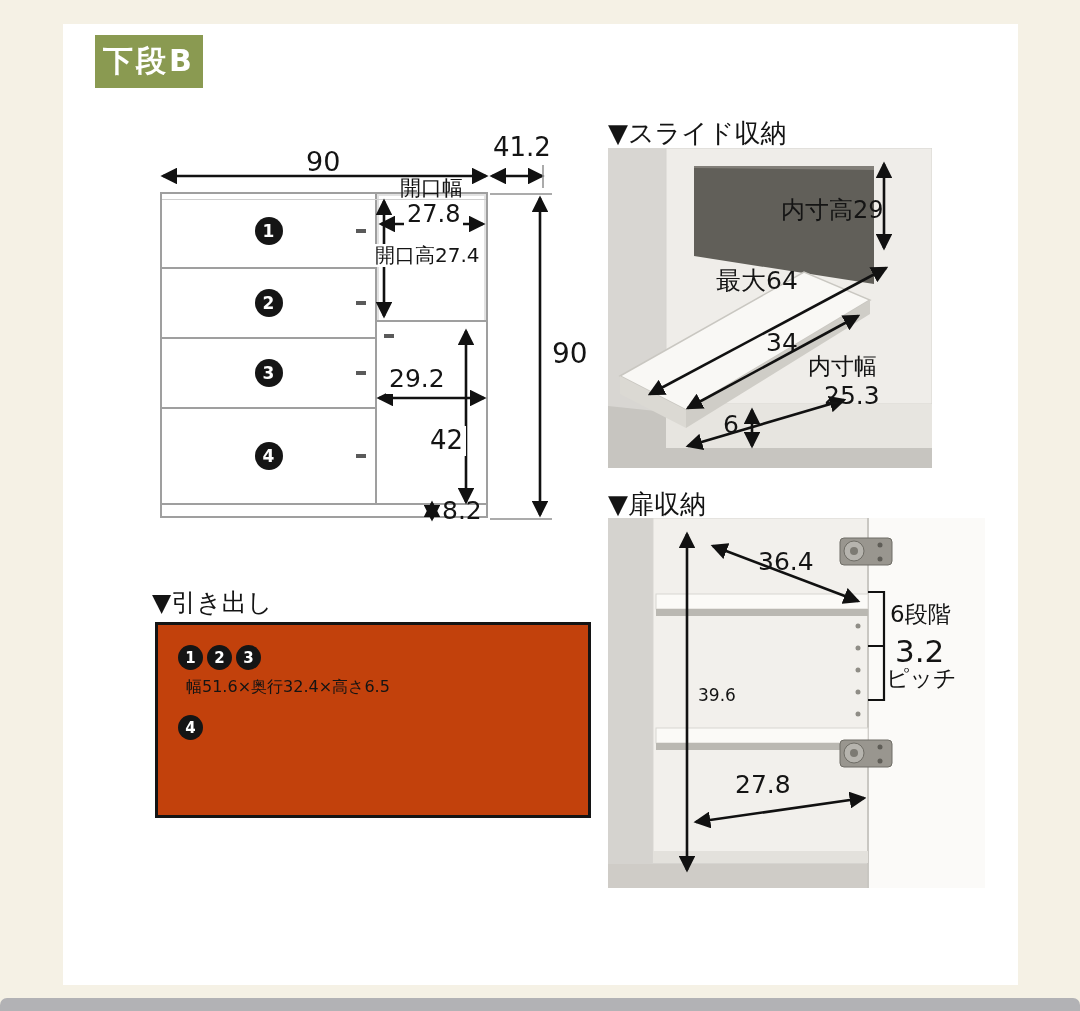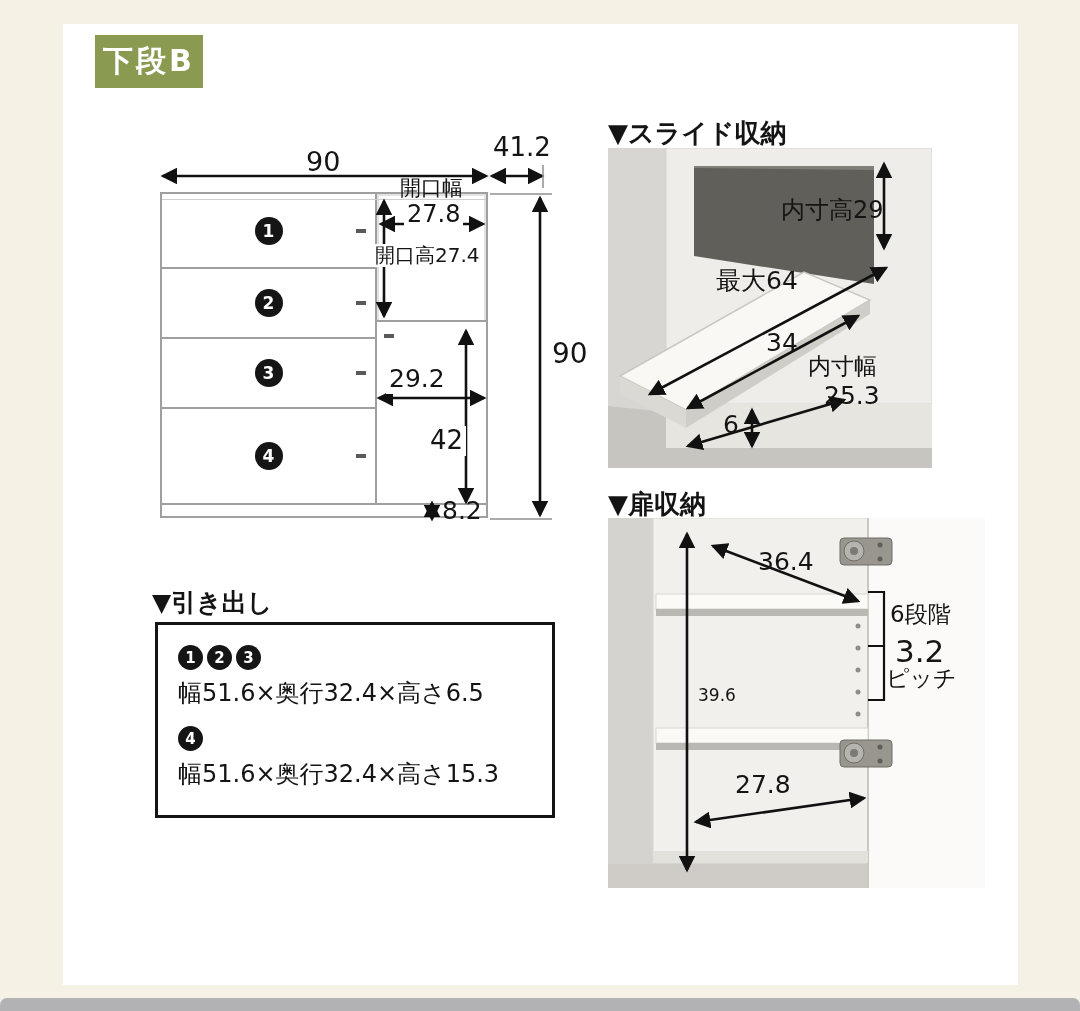--- a/index.html
+++ b/index.html
@@ -19,21 +19,21 @@
     position:absolute; left:0; top:998px; width:1080px; height:13px;
     background:#b2b2b5; border-radius:7px 7px 0 0;
   }
   .badge {
     position:absolute; left:95px; top:35px; z-index:3;
     background:#8a9a51; color:#ffffff;
     font-size:30px; font-weight:bold; letter-spacing:3px;
     padding:6px 8px;
   }
   .sec-title {
-    position:absolute; z-index:7; font-weight:bold; font-size:26px; white-space:nowrap;
+    position:absolute; z-index:7; font-weight:normal; font-size:26px; white-space:nowrap;
   }
   .lbl {
     position:absolute; z-index:7; white-space:nowrap; line-height:1.15;
   }
   .lbl.bg { background:#ffffff; padding:0 3px; }
 
   
   .cabinet { position:absolute; left:160px; top:192px; width:328px; z-index:2; }
   .cab-body { display:flex; height:313px; border:2px solid #9f9f9f; background:#fff; }
   .cab-left { width:215px; display:flex; flex-direction:column; border-right:2px solid #9f9f9f; }
@@ -55,24 +55,24 @@
     font-size:17px; font-weight:bold; display:flex; align-items:center; justify-content:center;
   }
   .ncircle-sm {
     width:25px; height:25px; border-radius:50%; background:#151515; color:#fff;
     font-size:15px; font-weight:bold; display:inline-flex; align-items:center; justify-content:center;
     margin-right:4px;
   }
 
   
   .spec-box {
-    position:absolute; left:155px; top:622px; width:400px; height:196px;
-    border:3px solid #141414; background:#ffffff; padding:20px 20px; z-index:2;
-  }
-  .spec-text { font-size:24px; margin:7px 0 17px; white-space:nowrap; }
+    position:absolute; left:155px; top:622px; width:436px; height:196px;
+    border:3px solid #141414; background:#c2410c; padding:20px 20px; z-index:2;
+  }
+  .spec-text { font-size:16px; margin:7px 8px 17px; white-space:nowrap; }
 
   .photo { position:absolute; z-index:1; }
   .overlay { position:absolute; left:0; top:0; z-index:6; pointer-events:none; }
 
   .dim   { stroke:#111; stroke-width:2.6; marker-start:url(#arr); marker-end:url(#arr); }
   .thin  { stroke:#8f8f8f; stroke-width:1.5; }
   .bracket { stroke:#111; stroke-width:2.2; fill:none; }
 </style>
 </head>
 <body>
@@ -189,21 +189,20 @@
 <div class="sec-title" style="left:152px;top:586px;font-size:25px">▼引き出し</div>
 
 <div class="spec-box">
   <div>
     <span class="ncircle-sm">1</span><span class="ncircle-sm">2</span><span class="ncircle-sm">3</span>
   </div>
   <div class="spec-text">幅51.6×奥行32.4×高さ6.5</div>
   <div>
     <span class="ncircle-sm">4</span>
   </div>
-  <div class="spec-text">幅51.6×奥行32.4×高さ15.3</div>
 </div>
 
 <svg class="overlay" width="1080" height="1011" viewBox="0 0 1080 1011">
   <defs>
     <marker id="arr" viewBox="0 0 10 10" refX="8.5" refY="5" markerWidth="6.5" markerHeight="6.5" orient="auto-start-reverse">
       <path d="M0,0 L10,5 L0,10 z" fill="#111"></path>
     </marker>
   </defs>
 
   <g>

